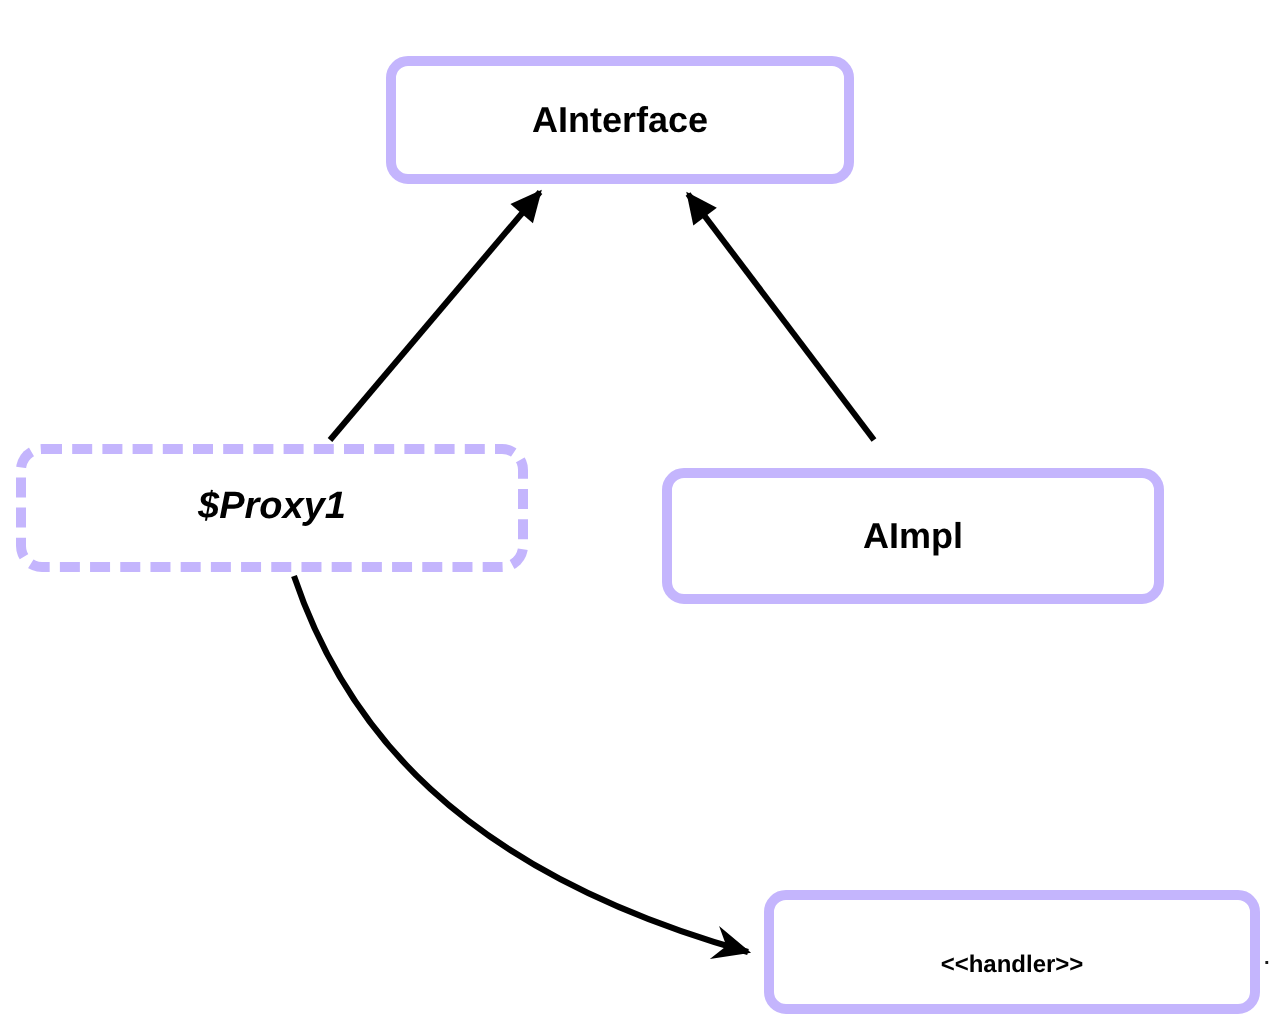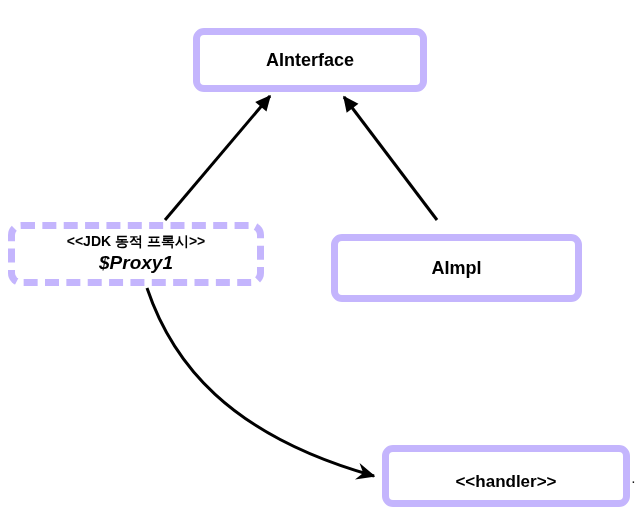--- a/index.html
+++ b/index.html
@@ -15,33 +15,33 @@
   .edges {
     position: absolute;
     left: 0; top: 0;
     width: 636px; height: 512px;
     pointer-events: none;
   }
   .node {
     position: absolute;
     box-sizing: border-box;
     background: #ffffff;
-    border: 7px solid #c4b5fd;
+    border: 5px solid #c4b5fd;
     border-radius: 11px;
     display: flex;
     flex-direction: column;
     align-items: center;
     justify-content: center;
     text-align: center;
     font-weight: bold;
     line-height: 1.25;
   }
   .node.dashed { border-style: dashed; border-radius: 13px; }
   .stereotype-sm { font-size: 14px; }
-  .stereotype-md { font-size: 17px; margin-top: 12px; }
+  .stereotype-md { font-size: 12px; margin-top: 12px; }
   .label-lg { font-size: 18px; }
   .label-xl { font-size: 19px; font-style: italic; }
   #node-ainterface { left: 193px; top: 28px;  width: 234px; height: 64px; }
   #node-proxy      { left: 8px;   top: 222px; width: 256px; height: 64px; }
   #node-aimpl      { left: 331px; top: 222px; width: 251px; height: 68px; margin-top: 12px; }
   #node-handler    { left: 382px; top: 445px; width: 248px; height: 62px; }
   .stray-mark {
     position: absolute;
     left: 632px; top: 474px;
     font-size: 10px;
@@ -66,21 +66,20 @@
     <path d="M165,220 L270,96" stroke="#000000" stroke-width="3" fill="none" marker-end="url(#triangle)"></path>
     <path d="M437,220 L344,97" stroke="#000000" stroke-width="3" fill="none" marker-end="url(#triangle)"></path>
     <path d="M147,288 C172,362 228,435 374,476" stroke="#000000" stroke-width="3" fill="none" marker-end="url(#stealth)"></path>
   </svg>
 
   <div class="node" id="node-ainterface">
     <span class="label-lg">AInterface</span>
   </div>
 
   <div class="node dashed" id="node-proxy">
-    <span class="stereotype-sm">&lt;&lt;JDK 동적 프록시&gt;&gt;</span>
     <span class="label-xl">$Proxy1</span>
   </div>
 
   <div class="node" id="node-aimpl">
     <span class="label-lg">AImpl</span>
   </div>
 
   <div class="node" id="node-handler">
     <span class="stereotype-md">&lt;&lt;handler&gt;&gt;</span>
   </div>

